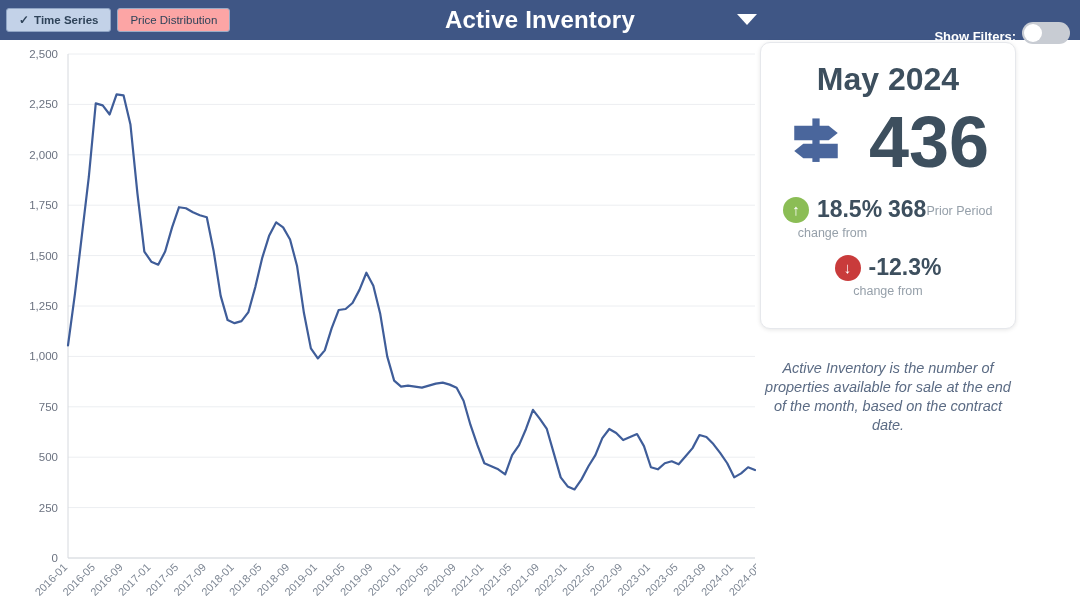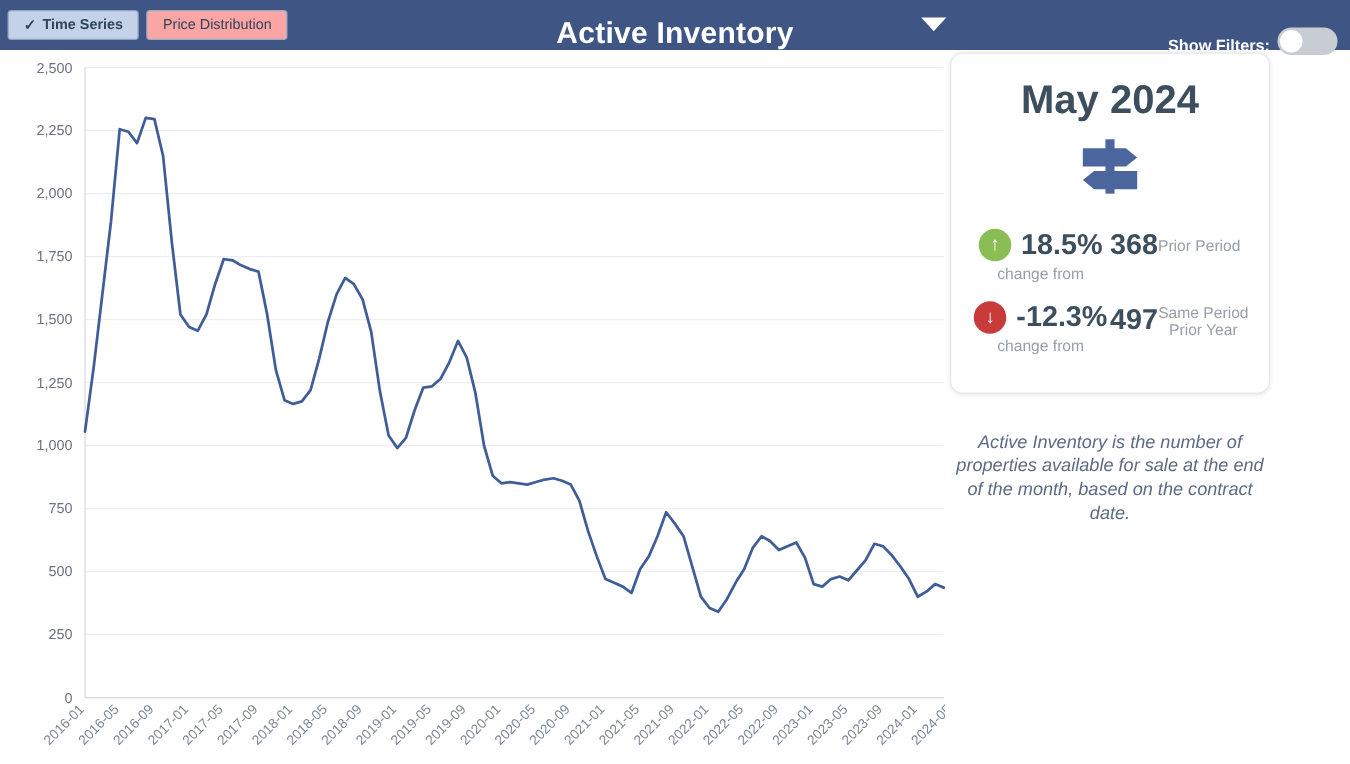--- a/index.html
+++ b/index.html
@@ -20,21 +20,21 @@
   .tab {
     height: 24px; padding: 0 12px; border: 1px solid #9aabc6;
     border-radius: 3px; background: #fca5a5; color: #2f4359;
     font-size: 11.5px; display: flex; align-items: center; gap: 5px;
     white-space: nowrap; cursor: pointer;
   }
   .tab.active { background: #c3d2e8; border-color: #8fa4c4; font-weight: 600; }
   .tab .chk { font-size: 12px; line-height: 1; }
 
   .title {
-    position: absolute; left: 0; right: 0; top: 0; height: 54px;
+    position: absolute; left: 0; right: 0; top: 0; height: 40px;
     display: flex; align-items: center; justify-content: center;
     color: #ffffff; font-size: 24px; font-weight: 600;
     letter-spacing: .2px; pointer-events: none;
   }
   .caret {
     position: absolute; left: 737px; top: 14px;
     width: 0; height: 0; border-left: 10px solid transparent;
     border-right: 10px solid transparent; border-top: 11px solid #ffffff;
     cursor: pointer;
   }
@@ -182,20 +182,21 @@
     <div class="card">
 
       <div class="card-title">May 2024</div>
 
       <div class="main-row">
         <svg class="signpost" viewBox="0 0 64 64">
           <rect x="28" y="6" width="8" height="48" fill="#4a669c"></rect>
           <path d="M8 14 h38 l10 8 l-10 8 H8 z" fill="#4a669c"></path>
           <path d="M56 34 H18 l-10 8 l10 8 h38 z" fill="#4a669c"></path>
         </svg>
+        <div class="main-value">436</div>
       </div>
 
       <div class="stat-row">
         <div class="stat-left">
           <div class="pct-line">
             <div class="circ up">
               <span>↑</span>
             </div>
             <div class="pct">18.5%</div>
           </div>
@@ -210,24 +211,20 @@
       <div class="stat-row">
         <div class="stat-left">
           <div class="pct-line">
             <div class="circ down">
               <span>↓</span>
             </div>
             <div class="pct">-12.3%</div>
           </div>
           <div class="sub">change from</div>
         </div>
-        <div class="stat-right">
-          <div class="big-sub">497</div>
-          <div class="sub">Same Period Prior Year</div>
-        </div>
       </div>
 
     </div>
 
     <div class="note">Active Inventory is the number of properties available for sale at the end of the month, based on the contract date.</div>
   </div>
 
 </div>
 
 </body></html>

